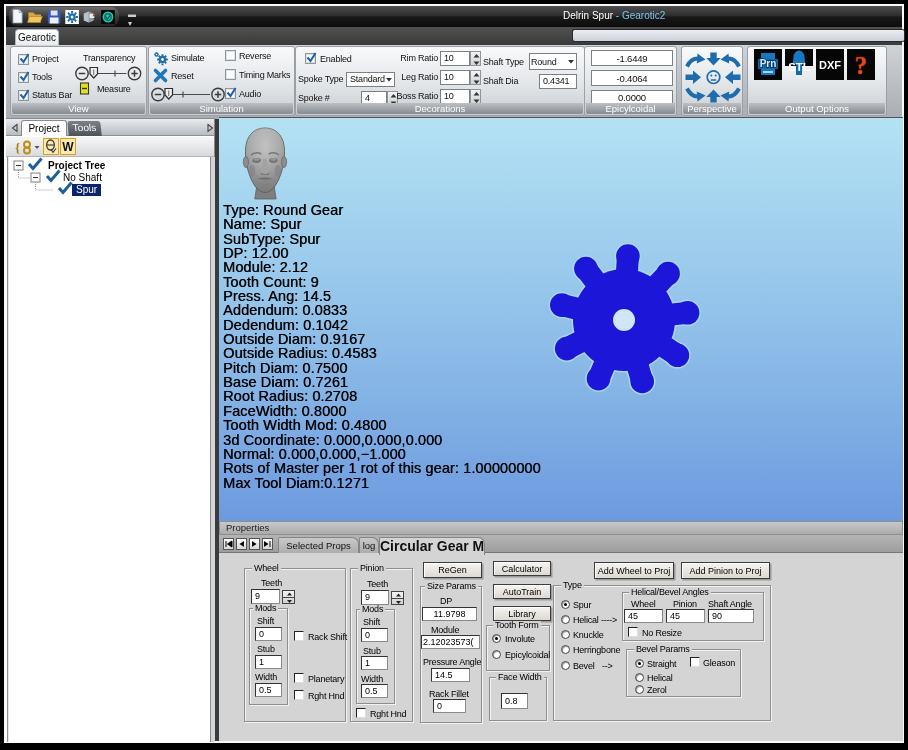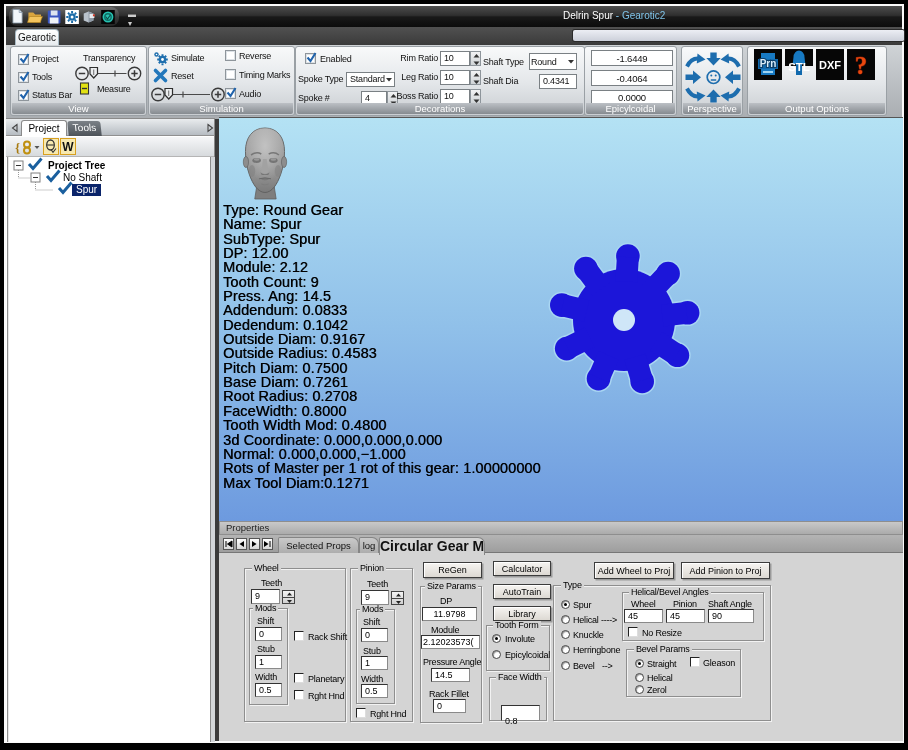--- a/index.html
+++ b/index.html
@@ -565,21 +565,21 @@
       <div class="gbox" style="left:267px;top:72px;width:64px;height:46px;">
           <div class="glab" style="left:6px;">Tooth Form</div>
         </div>
       <div class="radio sel" style="left:273px;top:81px;"></div>
         <div class="wlab" style="left:286px;top:81px;">Involute</div>
       <div class="radio" style="left:273px;top:97px;"></div>
         <div class="wlab" style="left:286px;top:97px;">Epicylcoidal</div>
       <div class="gbox" style="left:270px;top:124px;width:58px;height:44px;">
           <div class="glab" style="left:6px;">Face Width</div>
         </div>
-      <div class="tf" style="left:282px;top:152px;width:39px;height:16px;padding-top:10px;">0.8</div>
+      <div class="tf" style="left:282px;top:140px;width:27px;height:16px;padding-top:2px;">0.8</div>
       <div class="btn" style="left:375px;top:9px;width:80px;height:17px;line-height:16px;">Add Wheel to Proj</div>
       <div class="btn" style="left:462px;top:9px;width:89px;height:17px;line-height:16px;">Add Pinion to Proj</div>
       <div class="gbox" style="left:334px;top:32px;width:218px;height:136px;">
           <div class="glab" style="left:7px;">Type</div>
         </div>
       <div class="radio sel" style="left:342px;top:47px;"></div>
         <div class="wlab" style="left:354px;top:47px;">Spur</div>
       <div class="radio" style="left:342px;top:62px;"></div>
         <div class="wlab" style="left:354px;top:62px;">Helical ----&gt;</div>
       <div class="radio" style="left:342px;top:77px;"></div>

